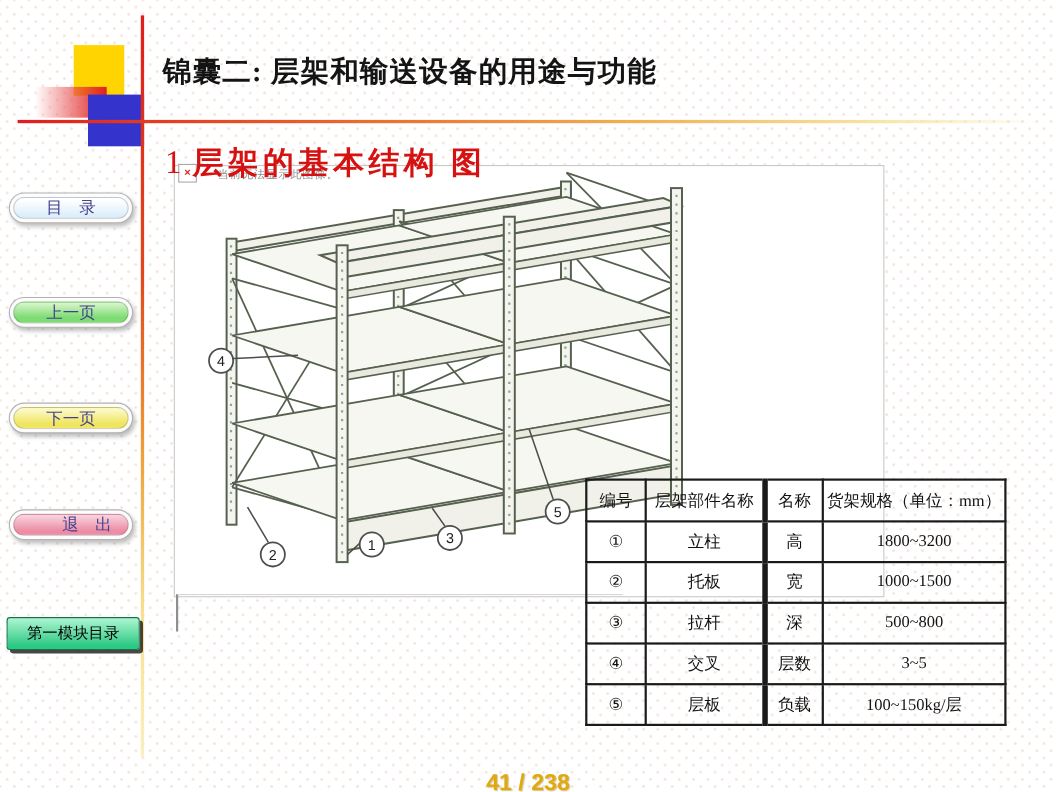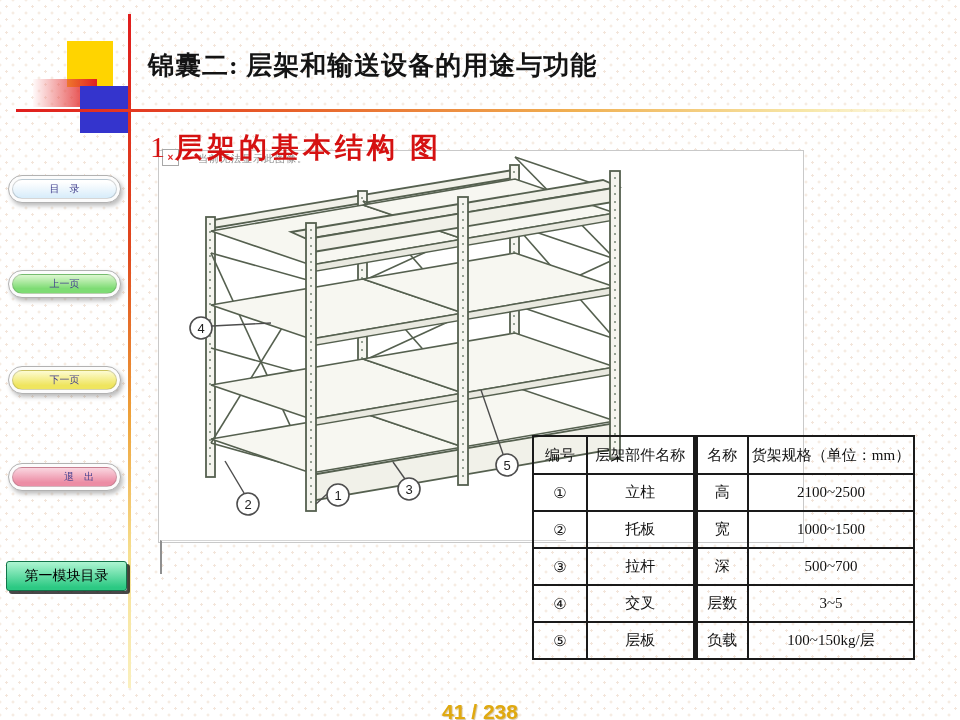--- a/index.html
+++ b/index.html
@@ -37,21 +37,21 @@
   .subtitle{left:150px;top:129px;z-index:13;white-space:nowrap;
     font-family:"Liberation Serif","DejaVu Serif",serif;color:#d51111;}
   .subtitle .num{font-size:30px;}
   .subtitle .txt{font-size:28px;letter-spacing:4px;margin-left:10px;font-weight:bold;}
   
   .pill{left:8px;width:113px;height:28px;border-radius:15px;background:#fcfcfc;
     border:1px solid #b2b2b2;box-shadow:2px 3px 4px rgba(110,110,110,.45);
     padding:3px;box-sizing:border-box;z-index:6;cursor:pointer;}
   .pill-inner{width:100%;height:100%;border-radius:11px;display:flex;align-items:center;
     justify-content:center;font-family:"Liberation Serif","DejaVu Serif",serif;
-    font-size:10px;color:#44408e;border:1px solid rgba(90,90,90,.25);box-sizing:border-box;}
+    font-size:15px;color:#44408e;border:1px solid rgba(90,90,90,.25);box-sizing:border-box;}
   .pill-menu{top:175px;}  .pill-menu .pill-inner{background:linear-gradient(180deg,#ffffff 10%,#d7ecfa 100%);}
   .pill-prev{top:270px;}  .pill-prev .pill-inner{background:linear-gradient(180deg,#ddf7d0 0%,#7edc74 75%);}
   .pill-next{top:366px;}  .pill-next .pill-inner{background:linear-gradient(180deg,#fdfbd2 0%,#efe55e 80%);}
   .pill-exit{top:463px;}  .pill-exit .pill-inner{background:linear-gradient(180deg,#fad6e0 0%,#ec8da5 80%);padding-left:29px;}
   .module-btn{left:6px;top:561px;width:119px;height:28px;z-index:6;cursor:pointer;
     background:linear-gradient(180deg,#aef5d2 0%,#2cc983 90%);
     border:1px solid #117549;border-radius:3px;box-shadow:3px 3px 0 rgba(25,25,25,.8);
     display:flex;align-items:center;justify-content:center;
     font-family:Liberation Sans, sans-serif;font-size:14px;color:#000;}
   
@@ -222,33 +222,33 @@
       <tr>
     <th>编号</th>
     <th>层架部件名称</th>
     <th>名称</th>
     <th>货架规格（单位：mm）</th>
   </tr>
   <tr>
     <td>①</td>
     <td>立柱</td>
     <td>高</td>
-    <td>2100~2500</td>
+    <td>1800~3200</td>
   </tr>
   <tr>
     <td>②</td>
     <td>托板</td>
     <td>宽</td>
     <td>1000~1500</td>
   </tr>
   <tr>
     <td>③</td>
     <td>拉杆</td>
     <td>深</td>
-    <td>500~700</td>
+    <td>500~800</td>
   </tr>
   <tr>
     <td>④</td>
     <td>交叉</td>
     <td>层数</td>
     <td>3~5</td>
   </tr>
   <tr>
     <td>⑤</td>
     <td>层板</td>

